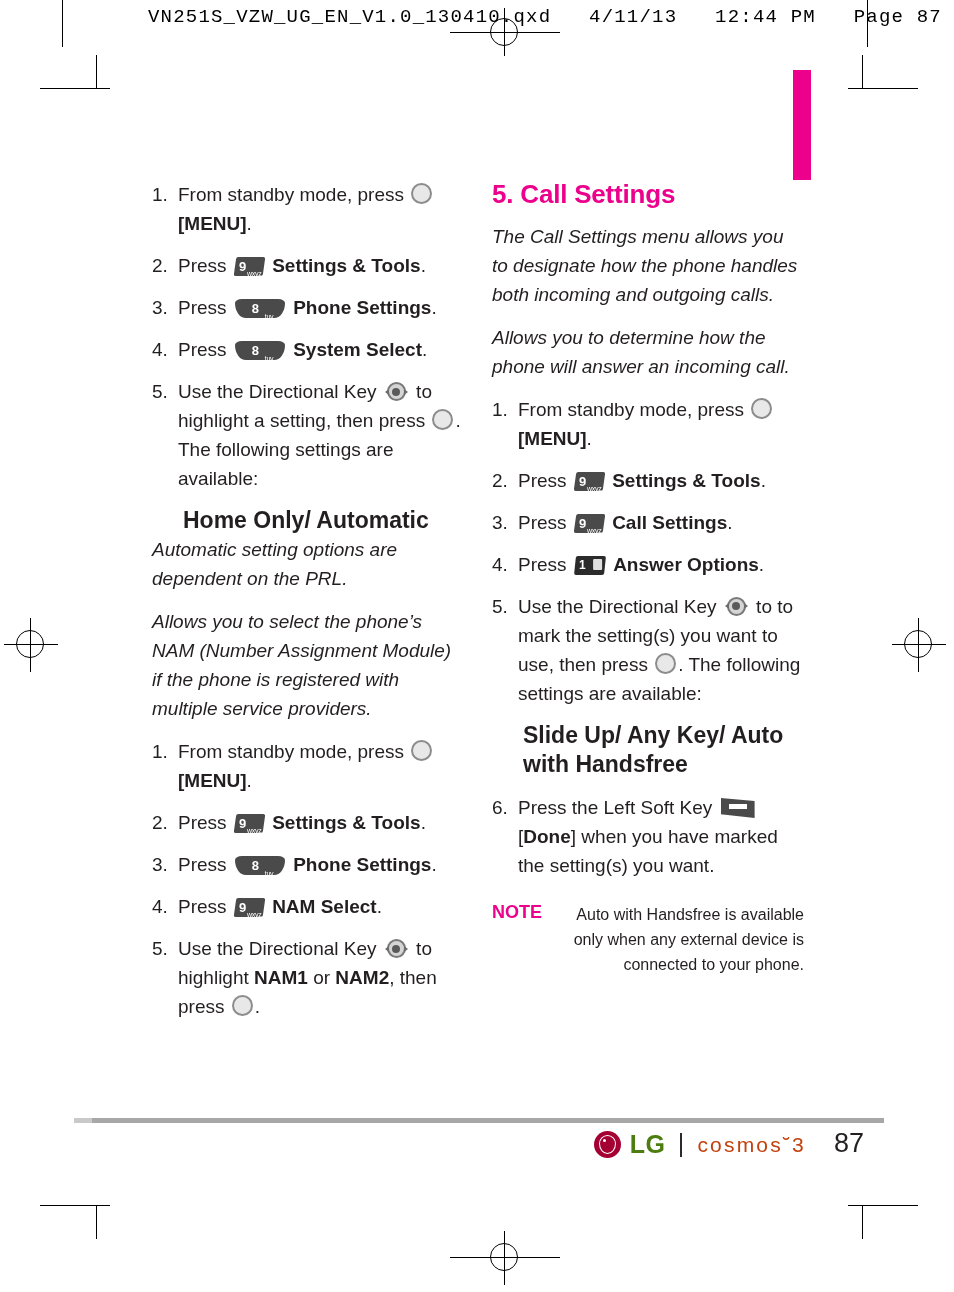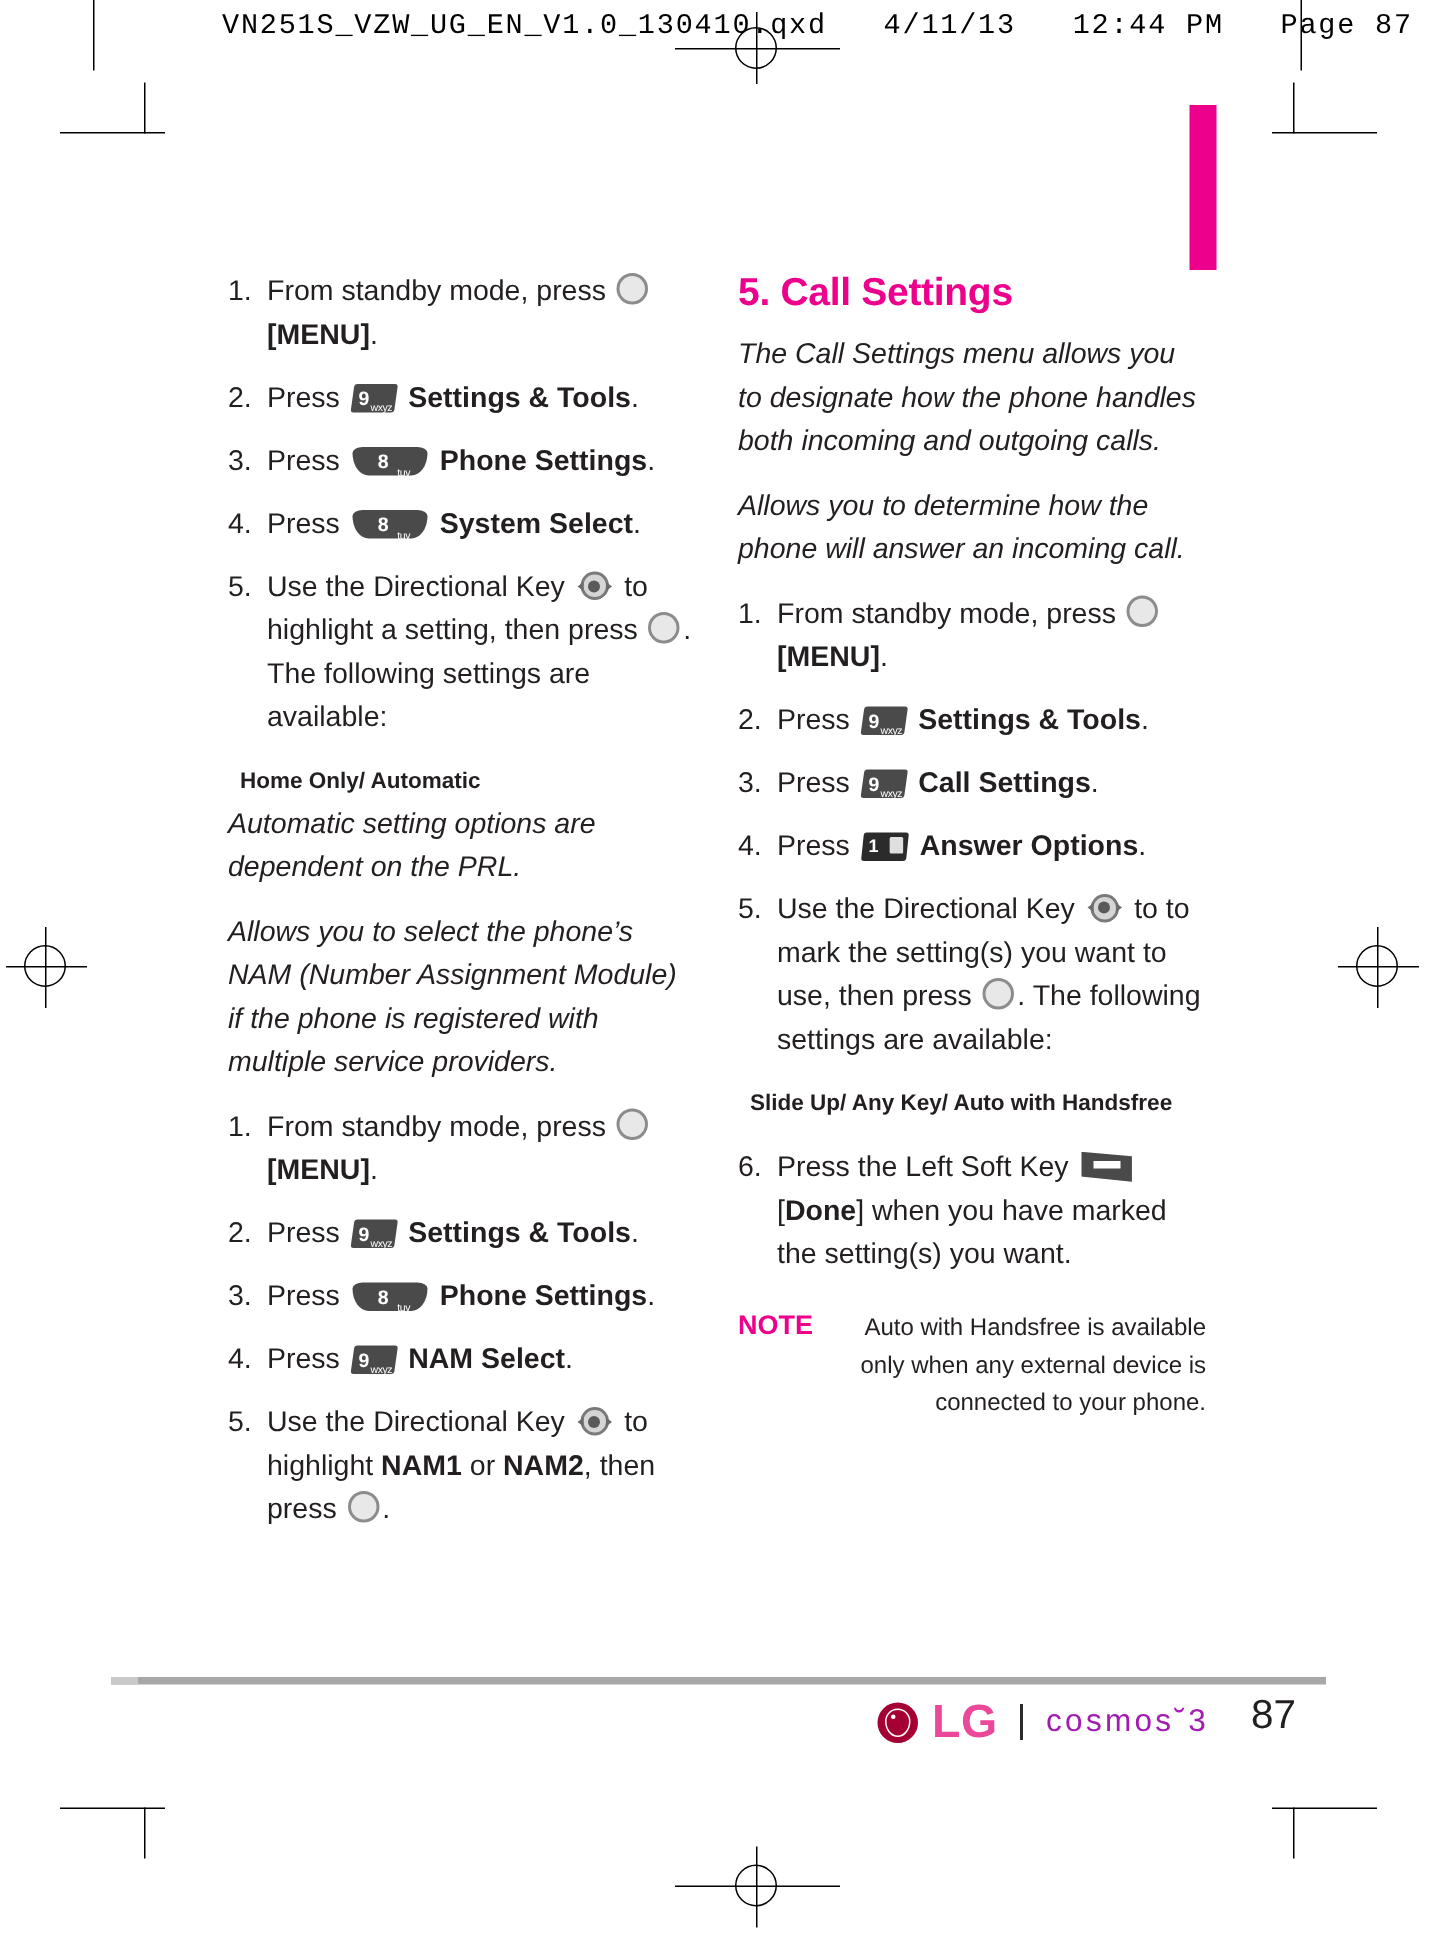--- a/index.html
+++ b/index.html
@@ -57,21 +57,21 @@
     font-size:19px;line-height:29px;margin:0 0 14px 0;font-style:italic;
   }
 
   ol.steps{list-style:none;margin:0;padding:0;}
   ol.steps li{
     font-size:19px;line-height:29px;
     position:relative;padding-left:26px;margin-bottom:13px;
   }
   ol.steps li .num{position:absolute;left:0;top:0;}
   b, .b{font-weight:bold;}
-  .opt{font-size:15px;line-height:29px;font-weight:bold;margin:0 0 14px 8px;}
+  .opt{font-size:23px;line-height:29px;font-weight:bold;margin:0 0 14px 31px;}
   .indent{margin-left:16px;}
 
   
   .note{position:relative;margin-top:22px;padding-left:66px;text-align:right;}
   .note .nlabel{
     position:absolute;left:0;top:0;color:#ec008c;font-weight:bold;font-size:18px;
   }
   .note .ntext{font-size:16px;line-height:25px;color:#231f20;}
 
   
@@ -159,25 +159,25 @@
   .footer-rule2{position:absolute;left:74px;top:1118px;width:18px;height:5px;background:#c9c9c9;}
   .footer{position:absolute;left:0;top:1128px;width:954px;height:44px;}
   .footer-inner{position:absolute;right:148px;top:2px;display:flex;align-items:center;gap:9px;}
   .lg-logo{position:relative;width:27px;height:27px;border-radius:50%;background:#a50034;display:inline-block;}
   .lg-logo .face{
     position:absolute;left:5px;top:4px;width:17px;height:19px;
     border:1.6px solid #ffffff;border-radius:50% 50% 50% 50%/45% 45% 55% 55%;
     box-sizing:border-box;
   }
   .lg-logo .eye{position:absolute;left:9px;top:8px;width:3px;height:3px;border-radius:50%;background:#fff;}
-  .lg-word{font-size:31px;font-weight:bold;color:#ec4899;letter-spacing:0.5px;}
+  .lg-word{font-size:25px;font-weight:bold;color:#4d7c0f;letter-spacing:0.5px;}
   .divider{width:2px;height:24px;background:#2b2b2b;margin:0 6px;}
   .cosmos{
     font-family:"Liberation Sans",sans-serif;
-    font-size:21px;color:#a21caf;letter-spacing:2.2px;
+    font-size:21px;color:#c2410c;letter-spacing:2.2px;
   }
   .pageno{position:absolute;right:90px;top:0px;font-size:27px;color:#231f20;}
 </style>
 </head>
 <body>
 
 <div>
 
   <div class="mark hline" style="left:40px;top:88px;width:70px;"></div>
   <div class="mark vline" style="left:96px;top:55px;height:34px;"></div>

